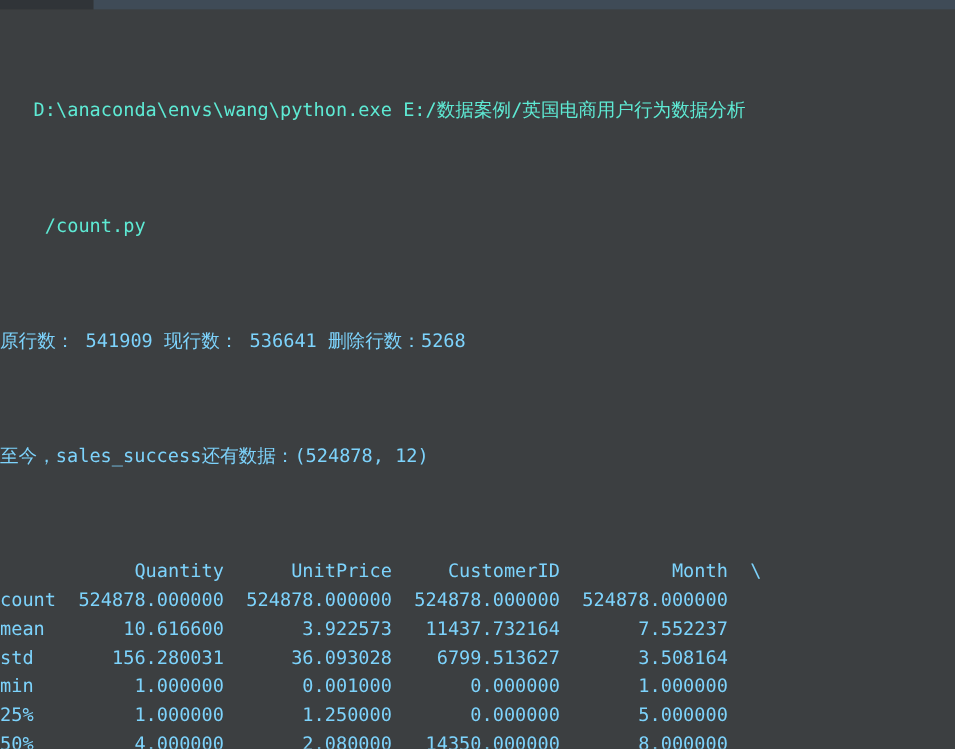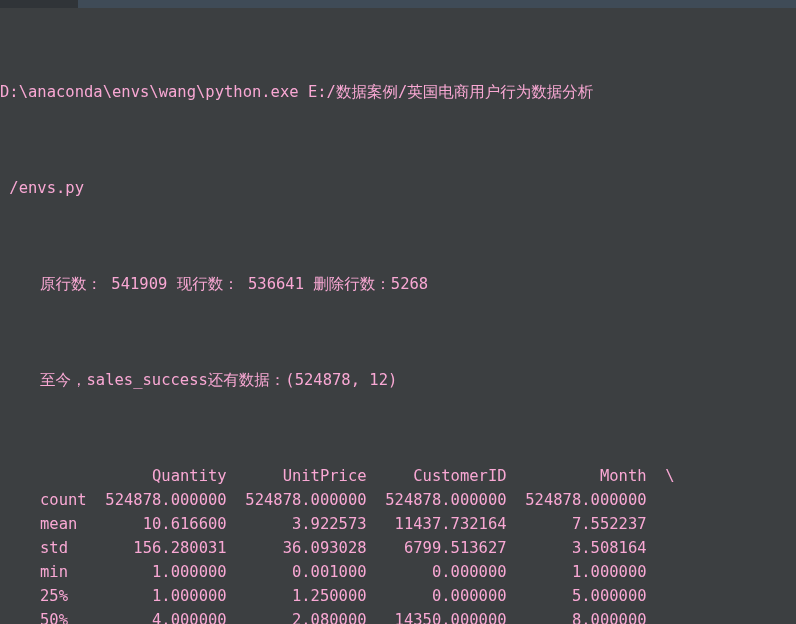--- a/index.html
+++ b/index.html
@@ -45,22 +45,22 @@
     letter-spacing: 0px;
     white-space: pre;
     overflow: hidden;
   }
 
   .line {
     height: 24px;
     white-space: pre;
   }
 
-  .c-gray  { color: #f9a8d4; }
-  .c-green { color: #f9a8d4; padding-left: 40px; }
+  .c-gray  { color: #5eead4; padding-left: 28px; }
+  .c-green { color: #7dd3fc; }
 
   
   .mono-row {
     white-space: pre;
     font-family: "DejaVu Sans Mono", "Liberation Mono", monospace;
   }
 
   
   .cjk {
     font-family: "DejaVu Sans Mono", "Liberation Mono", "DejaVu Sans", monospace;
@@ -71,21 +71,21 @@
 
 <div id="top-strip">
   <div class="seg-dark"></div>
   <div class="seg-light"></div>
 </div>
 
 <div id="console">
 
   <div class="line mono-row cjk c-gray">D:\anaconda\envs\wang\python.exe E:/数据案例/英国电商用户行为数据分析</div>
 
-  <div class="line mono-row c-gray"> /envs.py</div>
+  <div class="line mono-row c-gray"> /count.py</div>
 
   <div class="line mono-row cjk c-green">原行数： 541909 现行数： 536641 删除行数：5268</div>
 
   <div class="line mono-row cjk c-green">至今，sales_success还有数据：(524878, 12)</div>
 
   <div id="table1-block"><div class="line mono-row c-green">            Quantity      UnitPrice     CustomerID          Month  \</div><div class="line mono-row c-green">count  524878.000000  524878.000000  524878.000000  524878.000000</div><div class="line mono-row c-green">mean       10.616600       3.922573   11437.732164       7.552237</div><div class="line mono-row c-green">std       156.280031      36.093028    6799.513627       3.508164</div><div class="line mono-row c-green">min         1.000000       0.001000       0.000000       1.000000</div><div class="line mono-row c-green">25%         1.000000       1.250000       0.000000       5.000000</div><div class="line mono-row c-green">50%         4.000000       2.080000   14350.000000       8.000000</div></div>
 
   
 
   

